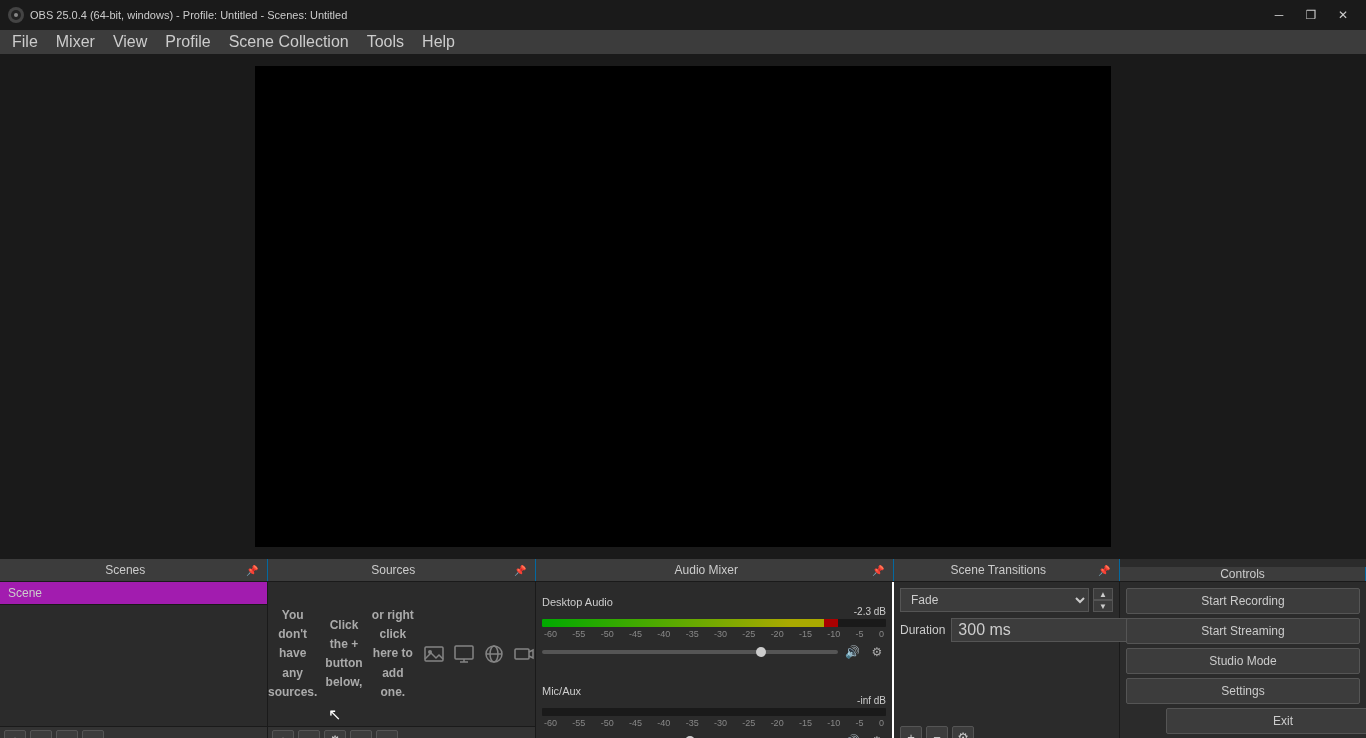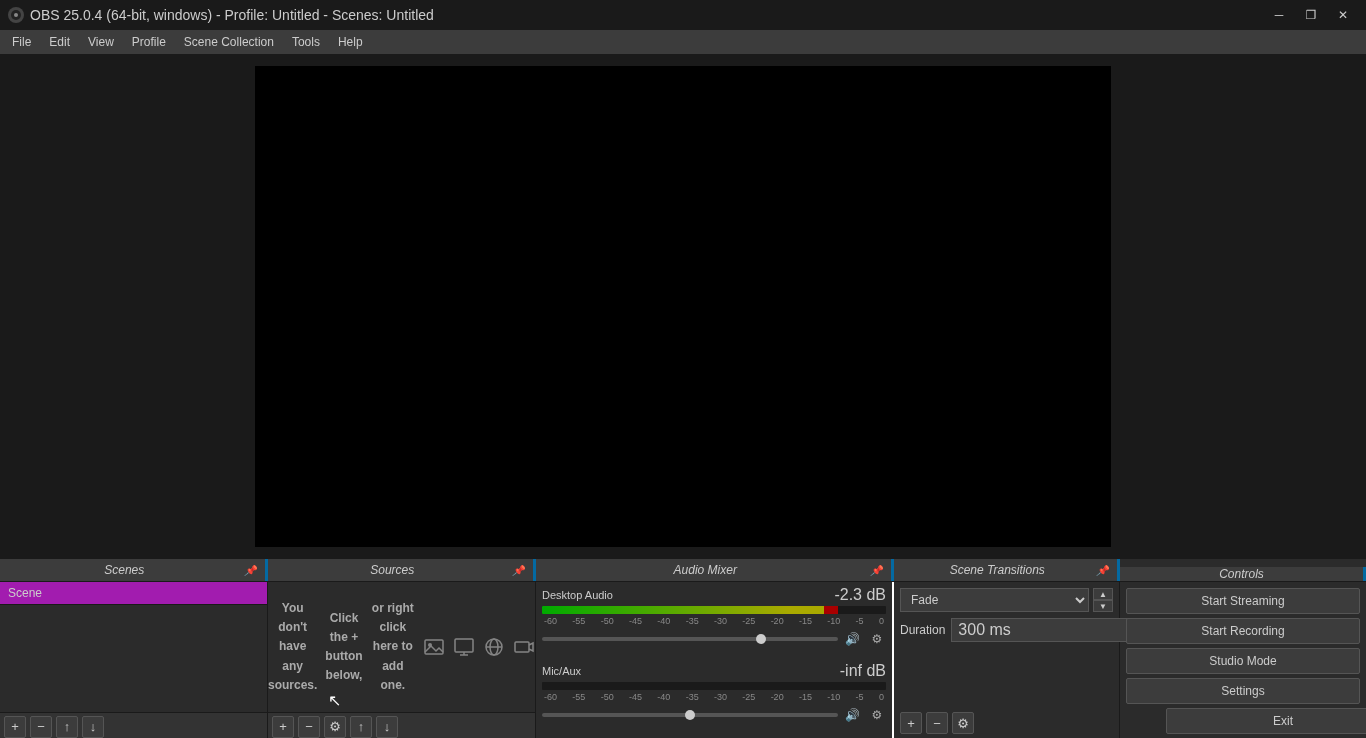--- a/index.html
+++ b/index.html
@@ -26,21 +26,21 @@
     #titlebar-left {
       display: flex;
       align-items: center;
       gap: 6px;
     }
     #app-icon {
       width: 16px;
       height: 16px;
     }
     #title-text {
-      font-size: 14px;
+      font-size: 11px;
       color: #cccccc;
     }
     #titlebar-controls {
       display: flex;
       gap: 2px;
     }
     .title-btn {
       width: 30px;
       height: 20px;
       background: transparent;
@@ -58,21 +58,21 @@
       height: 24px;
       background: #3c3c3c;
       display: flex;
       align-items: center;
       padding: 0 4px;
       gap: 2px;
     }
     .menu-item {
       padding: 2px 8px;
       cursor: pointer;
-      font-size: 12px;
+      font-size: 16px;
       color: #cccccc;
       border-radius: 2px;
     }
 
     
     #main {
       display: flex;
       flex-direction: column;
       height: calc(738px - 30px - 24px);
     }
@@ -105,24 +105,23 @@
       display: flex;
       height: 26px;
       border-top: 1px solid #1a1a1a;
     }
     .panel-header {
       display: flex;
       align-items: center;
       justify-content: center;
       padding: 0 8px;
       background: #3c3c3c;
-      border-right: 3px solid #0369a1;
-      font-size: 12px;
-      color: #cccccc;
-      font-style: italic;
+      border-right: 1px solid #0369a1;
+      font-size: 12px;
+      color: #cccccc;
     }
     .panel-header-label {
       flex: 1;
       text-align: center;
     }
     .panel-pin {
       font-size: 10px;
       color: #888;
       cursor: pointer;
       margin-left: 4px;
@@ -233,22 +232,23 @@
     .audio-channel-top {
       display: flex;
       justify-content: space-between;
       align-items: center;
     }
     .audio-channel-name {
       font-size: 11px;
       color: #cccccc;
     }
     .audio-channel-db {
-      font-size: 16px;
-      color: #cccccc;
+      font-size: 10px;
+      color: #cccccc;
+      margin-top: 20px;
     }
     .audio-meter-bg {
       height: 8px;
       background: #1a1a1a;
       border-radius: 1px;
       position: relative;
       overflow: hidden;
     }
     .audio-meter-fill-green {
       position: absolute;
@@ -442,21 +442,21 @@
   </div>
   <div id="titlebar-controls">
     <button class="title-btn">─</button>
     <button class="title-btn">❐</button>
     <button class="title-btn close">✕</button>
   </div>
 </div>
 
 <div id="menubar">
   <span class="menu-item">File</span>
-  <span class="menu-item">Edit</span>
+  <span class="menu-item">Mixer</span>
   <span class="menu-item">View</span>
   <span class="menu-item">Profile</span>
   <span class="menu-item">Scene Collection</span>
   <span class="menu-item">Tools</span>
   <span class="menu-item">Help</span>
 </div>
 
 <div id="main">
 
   <div id="preview-area">
@@ -636,22 +636,22 @@
           </div>
         </div>
         <div class="transitions-toolbar">
           <button class="trans-icon-btn">+</button>
           <button class="trans-icon-btn">−</button>
           <button class="trans-icon-btn">⚙</button>
         </div>
       </div>
 
       <div id="controls-panel">
+        <button class="ctrl-btn start-recording">Start Recording</button>
         <button class="ctrl-btn start-streaming">Start Streaming</button>
-        <button class="ctrl-btn start-recording">Start Recording</button>
         <button class="ctrl-btn studio-mode">Studio Mode</button>
         <button class="ctrl-btn settings">Settings</button>
         <button class="ctrl-btn exit">Exit</button>
       </div>
 
     </div>
   </div>
 </div>
 
 </body></html>

